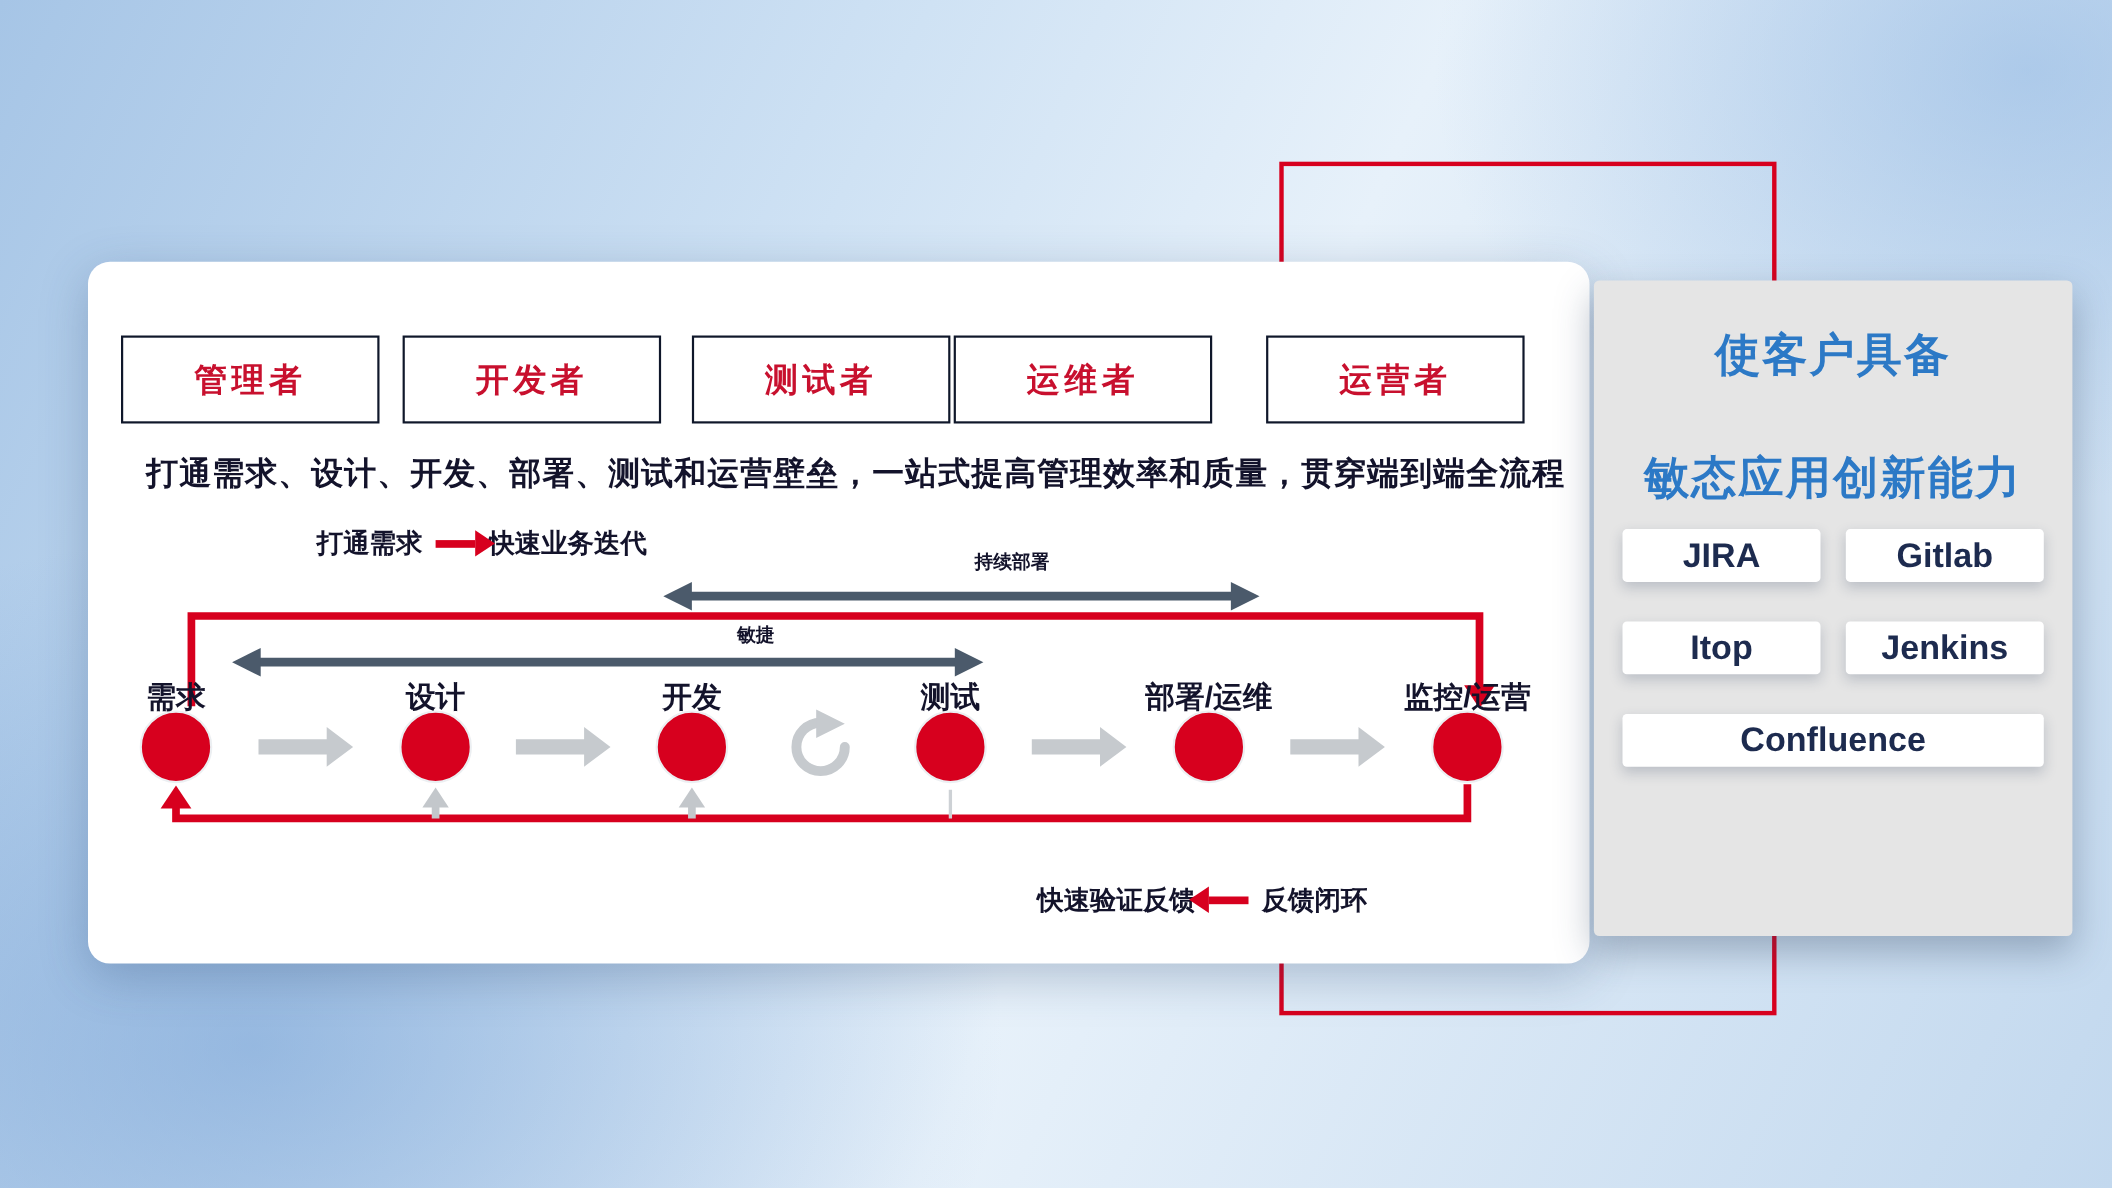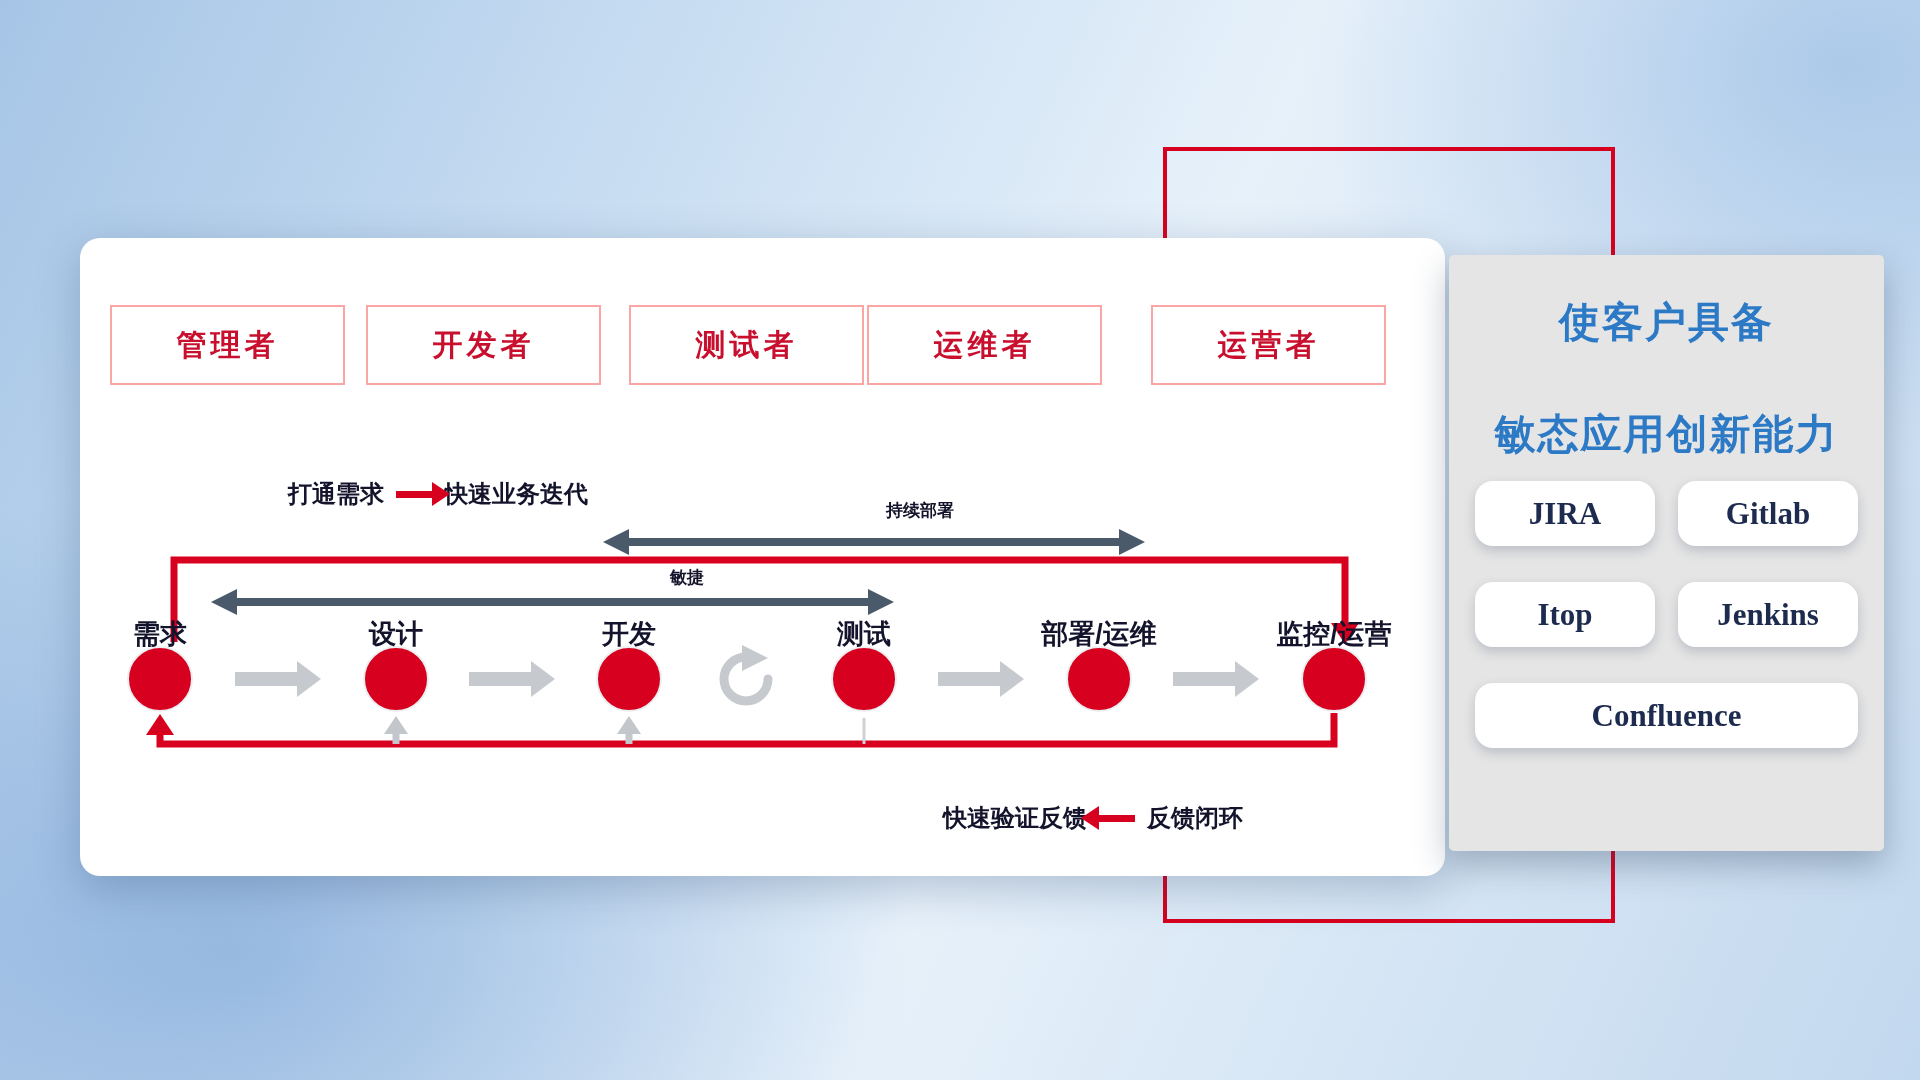--- a/index.html
+++ b/index.html
@@ -22,21 +22,21 @@
   
   .card {
     position:absolute; left:80px; top:238px; width:1365px; height:638px;
     background:#ffffff; border-radius:20px;
     box-shadow:0 12px 44px rgba(40,70,110,.28);
     z-index:2;
   }
 
   .role-box {
     position:absolute; top:67px; width:235px; height:80px;
-    border:2px solid #fca5a5; background:#ffffff;
+    border:2px solid #0f172a; background:#ffffff;
     display:flex; align-items:center; justify-content:center;
     color:#c8102e; font-size:30px; font-weight:bold; letter-spacing:4px;
     z-index:3;
   }
 
   .desc {
     position:absolute; left:53px; top:173px; white-space:nowrap;
     font-size:29px; font-weight:bold; color:#13132b; letter-spacing:1px;
     z-index:3;
   }
@@ -84,24 +84,24 @@
     color:#2c79c6; font-size:41px; font-weight:bold; letter-spacing:2px;
   }
   .panel-heading.line1 { top:40px; }
   .panel-heading.line2 { top:128px;margin-top:24px; }
 
   .tools {
     position:absolute; left:26px; top:226px; width:383px;
     display:grid; grid-template-columns:1fr 1fr; column-gap:23px; row-gap:36px;
   }
   .tool {
-    height:65px; background:#ffffff; border-radius:18px;
+    height:48px; background:#ffffff; border-radius:4px;
     box-shadow:0 5px 12px rgba(40,60,90,.22);
     display:flex; align-items:center; justify-content:center;
-    font-size:31px; font-weight:bold; color:#1d2b4f;font-family:Liberation Serif, serif;
+    font-size:31px; font-weight:bold; color:#1d2b4f;
   }
   .tool-wide { grid-column:1 / 3; }
 </style>
 </head>
 <body>
 
 <div class="red-frame"></div>
 
 <div class="card">
 
@@ -158,20 +158,21 @@
       <circle cx="1254" cy="441" r="32"></circle>
     </g>
   </svg>
 
   <div class="role-box" style="left:30px">管理者</div>
   <div class="role-box" style="left:286px">开发者</div>
   <div class="role-box" style="left:549px">测试者</div>
   <div class="role-box" style="left:787px">运维者</div>
   <div class="role-box" style="left:1071px">运营者</div>
 
+  <div class="desc">打通需求、设计、开发、部署、测试和运营壁垒，一站式提高管理效率和质量，贯穿端到端全流程</div>
 
   <div class="legend legend-forward">
     <span>打通需求</span>
     <span class="arr arr-right"></span>
     <span>快速业务迭代</span>
   </div>
 
   <div class="range-label cd-label">持续部署</div>
   <div class="range-label agile-label">敏捷</div>
 

